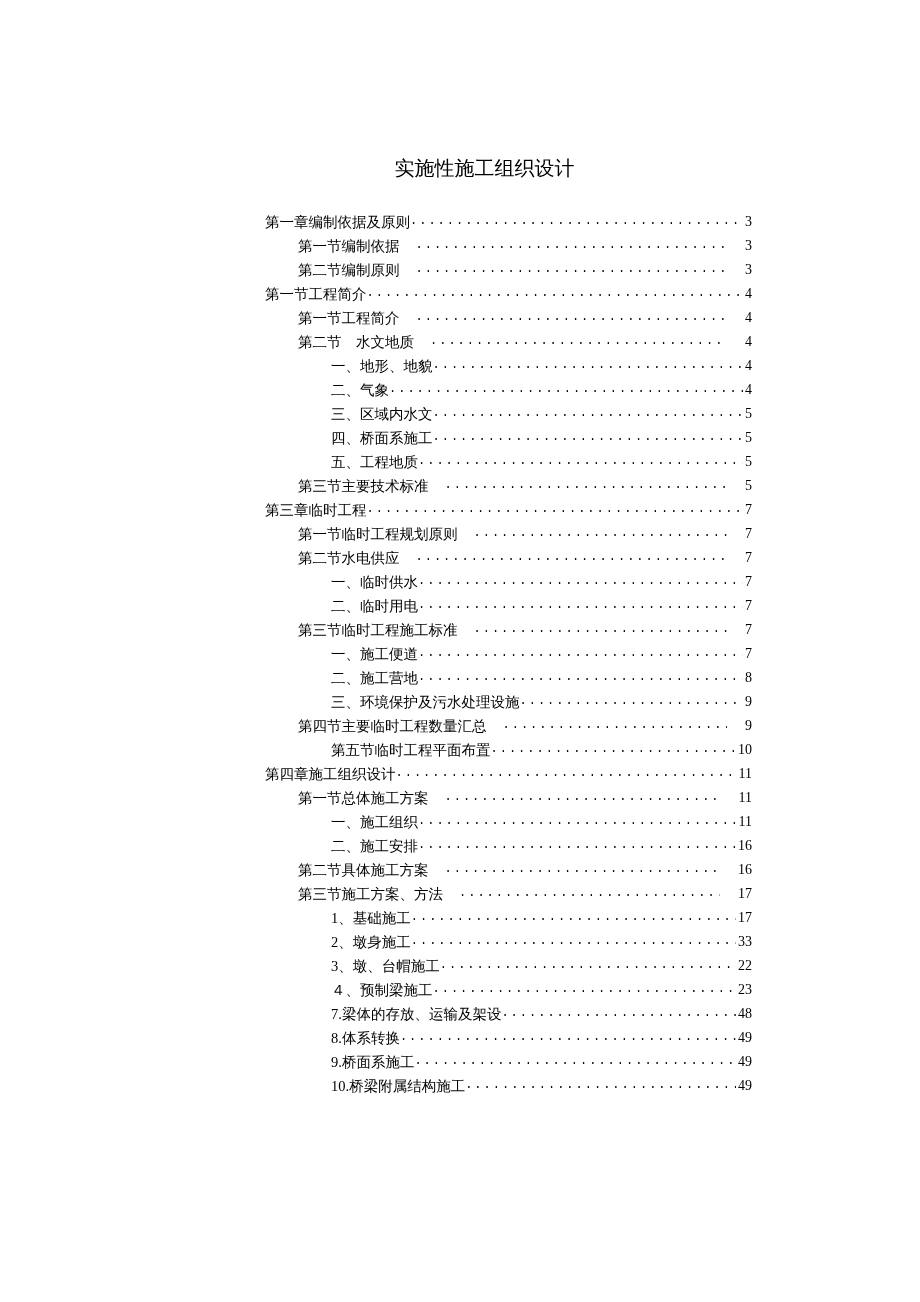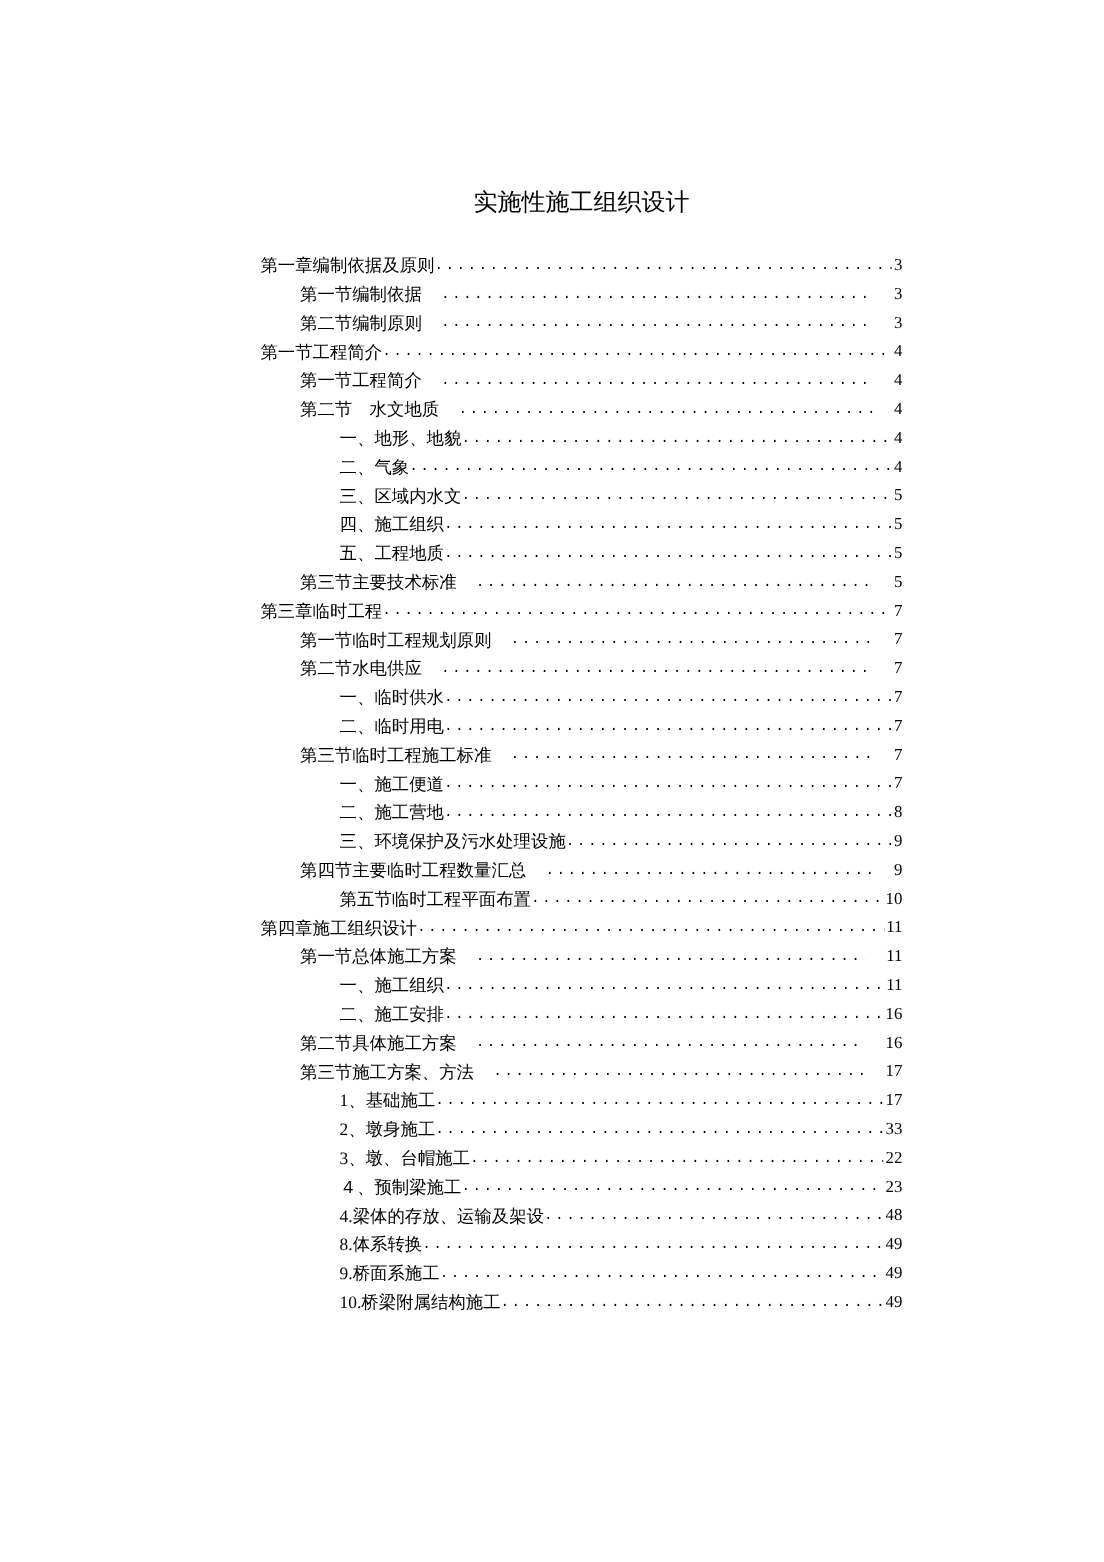--- a/index.html
+++ b/index.html
@@ -22,20 +22,21 @@
     font-size: 20px;
     margin-bottom: 28px;
     letter-spacing: 0;
   }
   .toc-line {
     display: flex;
     align-items: flex-end;
     font-size: 14.5px;
     line-height: 24px;
     white-space: nowrap;
+    margin-left: 48px;
   }
   .indent-0 { padding-left: 0; }
   .indent-1 { padding-left: 33px; gap: 16px; }
   .indent-2 { padding-left: 66px; }
   .label {
     flex: 0 0 auto;
   }
   .dots {
     flex: 1 1 auto;
     overflow: hidden;
@@ -100,21 +101,21 @@
         <span class="label">二、气象</span>
         <span class="dots"></span>
         <span class="pagenum">4</span>
       </div>
       <div class="toc-line indent-2">
         <span class="label">三、区域内水文</span>
         <span class="dots"></span>
         <span class="pagenum">5</span>
       </div>
       <div class="toc-line indent-2">
-        <span class="label">四、施工组织</span>
+        <span class="label">四、桥面系施工</span>
         <span class="dots"></span>
         <span class="pagenum">5</span>
       </div>
       <div class="toc-line indent-2">
         <span class="label">五、工程地质</span>
         <span class="dots"></span>
         <span class="pagenum">5</span>
       </div>
       <div class="toc-line indent-1">
         <span class="label">第三节主要技术标准</span>
@@ -220,21 +221,21 @@
         <span class="label">3、墩、台帽施工</span>
         <span class="dots"></span>
         <span class="pagenum">22</span>
       </div>
       <div class="toc-line indent-2">
         <span class="label">４、预制梁施工</span>
         <span class="dots"></span>
         <span class="pagenum">23</span>
       </div>
       <div class="toc-line indent-2">
-        <span class="label">4.梁体的存放、运输及架设</span>
+        <span class="label">7.梁体的存放、运输及架设</span>
         <span class="dots"></span>
         <span class="pagenum">48</span>
       </div>
       <div class="toc-line indent-2">
         <span class="label">8.体系转换</span>
         <span class="dots"></span>
         <span class="pagenum">49</span>
       </div>
       <div class="toc-line indent-2">
         <span class="label">9.桥面系施工</span>

